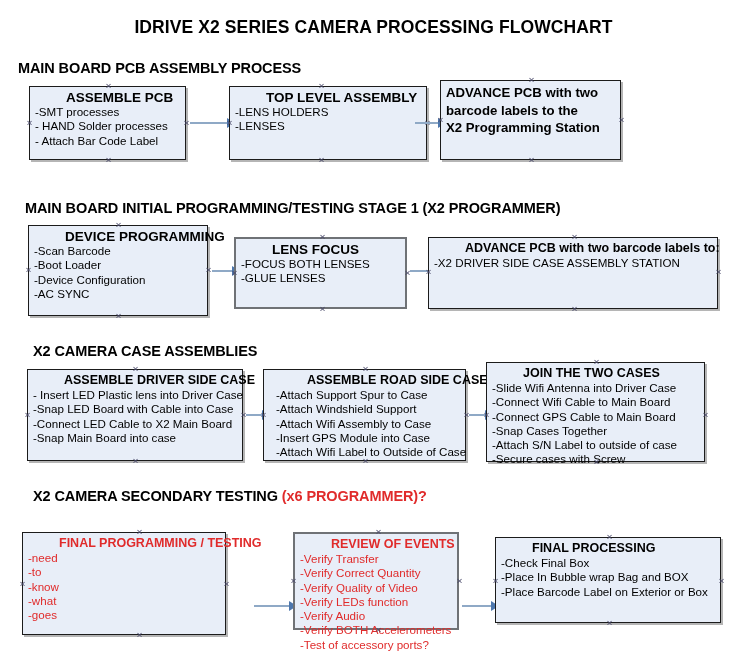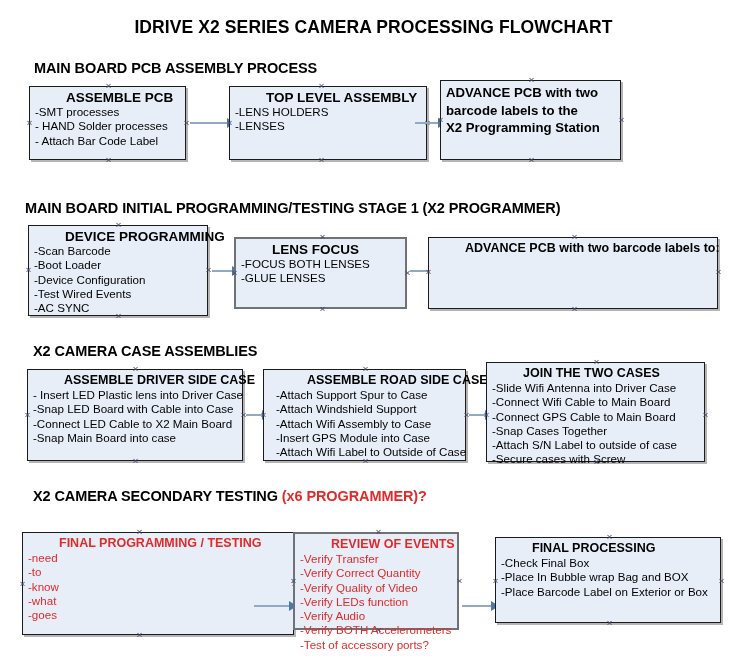--- a/index.html
+++ b/index.html
@@ -125,21 +125,21 @@
     transform: scale(1.15, 1.05);
   }
 </style>
 </head>
 <body>
 
 <div id="canvas">
 
   <div class="title">IDRIVE X2  SERIES CAMERA PROCESSING FLOWCHART</div>
 
-  <div class="section-header" style="left:34px; top:60px;text-align:center;">MAIN BOARD PCB ASSEMBLY PROCESS</div>
+  <div class="section-header" style="left:18px; top:60px;text-align:center;">MAIN BOARD PCB ASSEMBLY PROCESS</div>
 
   <div class="box" style="left:29px; top:86px; width:157px; height:74px;">
     <div class="box-title">ASSEMBLE PCB</div>
     <div class="lines">
       <div class="line">-SMT processes</div>
       <div class="line">- HAND Solder processes</div>
       <div class="line">- Attach Bar Code Label</div>
     </div>
     <span class="xh" style="left:75px; top:-4px;"></span>
     <span class="xh" style="left:75px; bottom:-5px;"></span>
@@ -178,21 +178,20 @@
   </div>
 
   <div class="section-header" style="left:25px; top:200px;">MAIN BOARD INITIAL PROGRAMMING/TESTING STAGE 1 (X2 PROGRAMMER)</div>
 
   <div class="box" style="left:28px; top:225px; width:180px; height:91px;">
     <div class="box-title">DEVICE PROGRAMMING</div>
     <div class="lines">
       <div class="line">-Scan Barcode</div>
       <div class="line">-Boot Loader</div>
       <div class="line">-Device Configuration</div>
-      <div class="line">-Test Wired Events</div>
       <div class="line">-AC SYNC</div>
     </div>
     <span class="xh" style="left:86px; top:-4px;"></span>
     <span class="xh" style="left:86px; bottom:-5px;"></span>
     <span class="xh" style="left:-4px; top:41px;"></span>
     <span class="xh" style="right:-5px; top:41px;"></span>
   </div>
 
   <div class="conn" style="left:212px; top:270px; width:21px;">
     <span class="head"></span>
@@ -209,20 +208,23 @@
     <span class="xh" style="left:-5px; top:31px;"></span>
     <span class="xh" style="right:-6px; top:31px;"></span>
   </div>
 
   <div class="conn" style="left:410px; top:270px; width:22px;">
     <span class="head"></span>
   </div>
 
   <div class="box" style="left:428px; top:237px; width:290px; height:72px;">
     <div class="box-title small">ADVANCE PCB with two barcode labels to:</div>
+    <div class="lines">
+      <div class="line">-X2 DRIVER  SIDE  CASE  ASSEMBLY STATION</div>
+    </div>
     <span class="xh" style="left:142px; top:-4px;"></span>
     <span class="xh" style="left:142px; bottom:-5px;"></span>
     <span class="xh" style="left:-4px; top:31px;"></span>
     <span class="xh" style="right:-5px; top:31px;"></span>
   </div>
 
   <div class="section-header" style="left:33px; top:343px;">X2 CAMERA CASE ASSEMBLIES</div>
 
   <div class="box" style="left:27px; top:369px; width:216px; height:92px;">
     <div class="box-title small">ASSEMBLE DRIVER SIDE CASE</div>
@@ -274,21 +276,21 @@
     <span class="xh" style="left:106px; top:-4px;"></span>
     <span class="xh" style="left:106px; bottom:-5px;"></span>
     <span class="xh" style="left:-4px; top:49px;"></span>
     <span class="xh" style="right:-5px; top:49px;"></span>
   </div>
 
   <div class="section-header" style="left:33px; top:488px;">
     <span>X2 CAMERA SECONDARY TESTING </span><span class="accent">(x6 PROGRAMMER)?</span>
   </div>
 
-  <div class="box red" style="left:22px; top:532px; width:272px; height:103px;">
+  <div class="box red" style="left:22px; top:532px; width:204px; height:103px;">
     <div class="box-title small">FINAL PROGRAMMING / TESTING</div>
     <div class="lines">
       <div class="line">-need</div>
       <div class="line">-to</div>
       <div class="line">-know</div>
       <div class="line">-what</div>
       <div class="line">-goes</div>
     </div>
     <span class="xh" style="left:113px; top:-4px;"></span>
     <span class="xh" style="left:113px; bottom:-5px;"></span>

